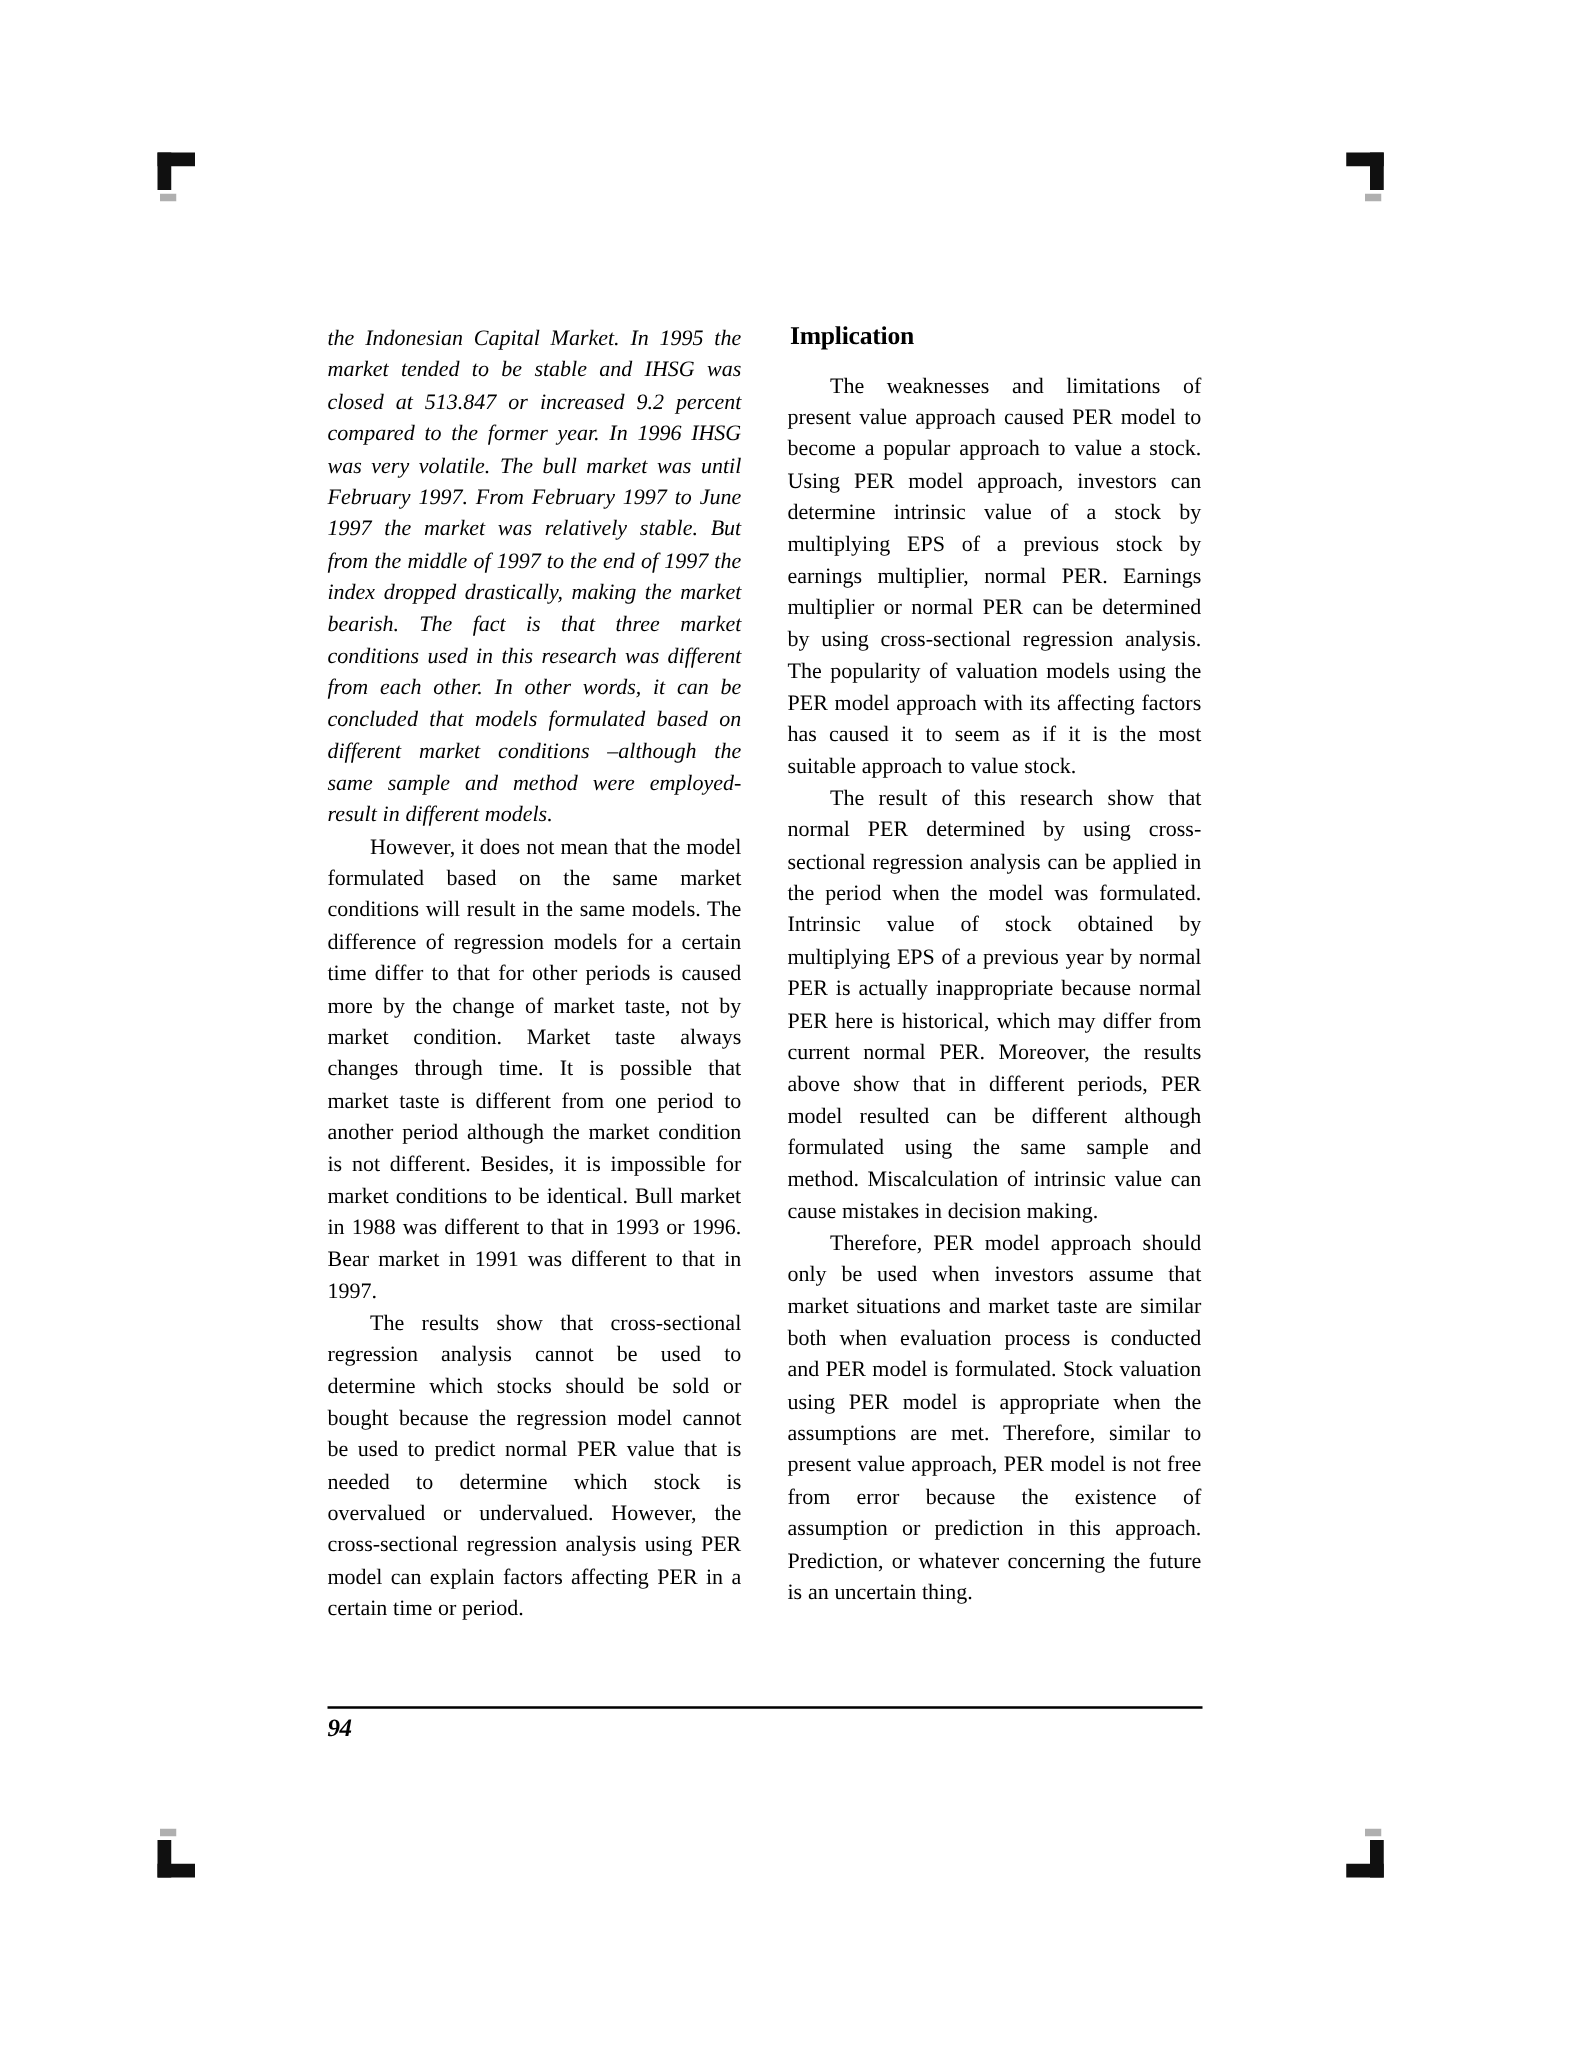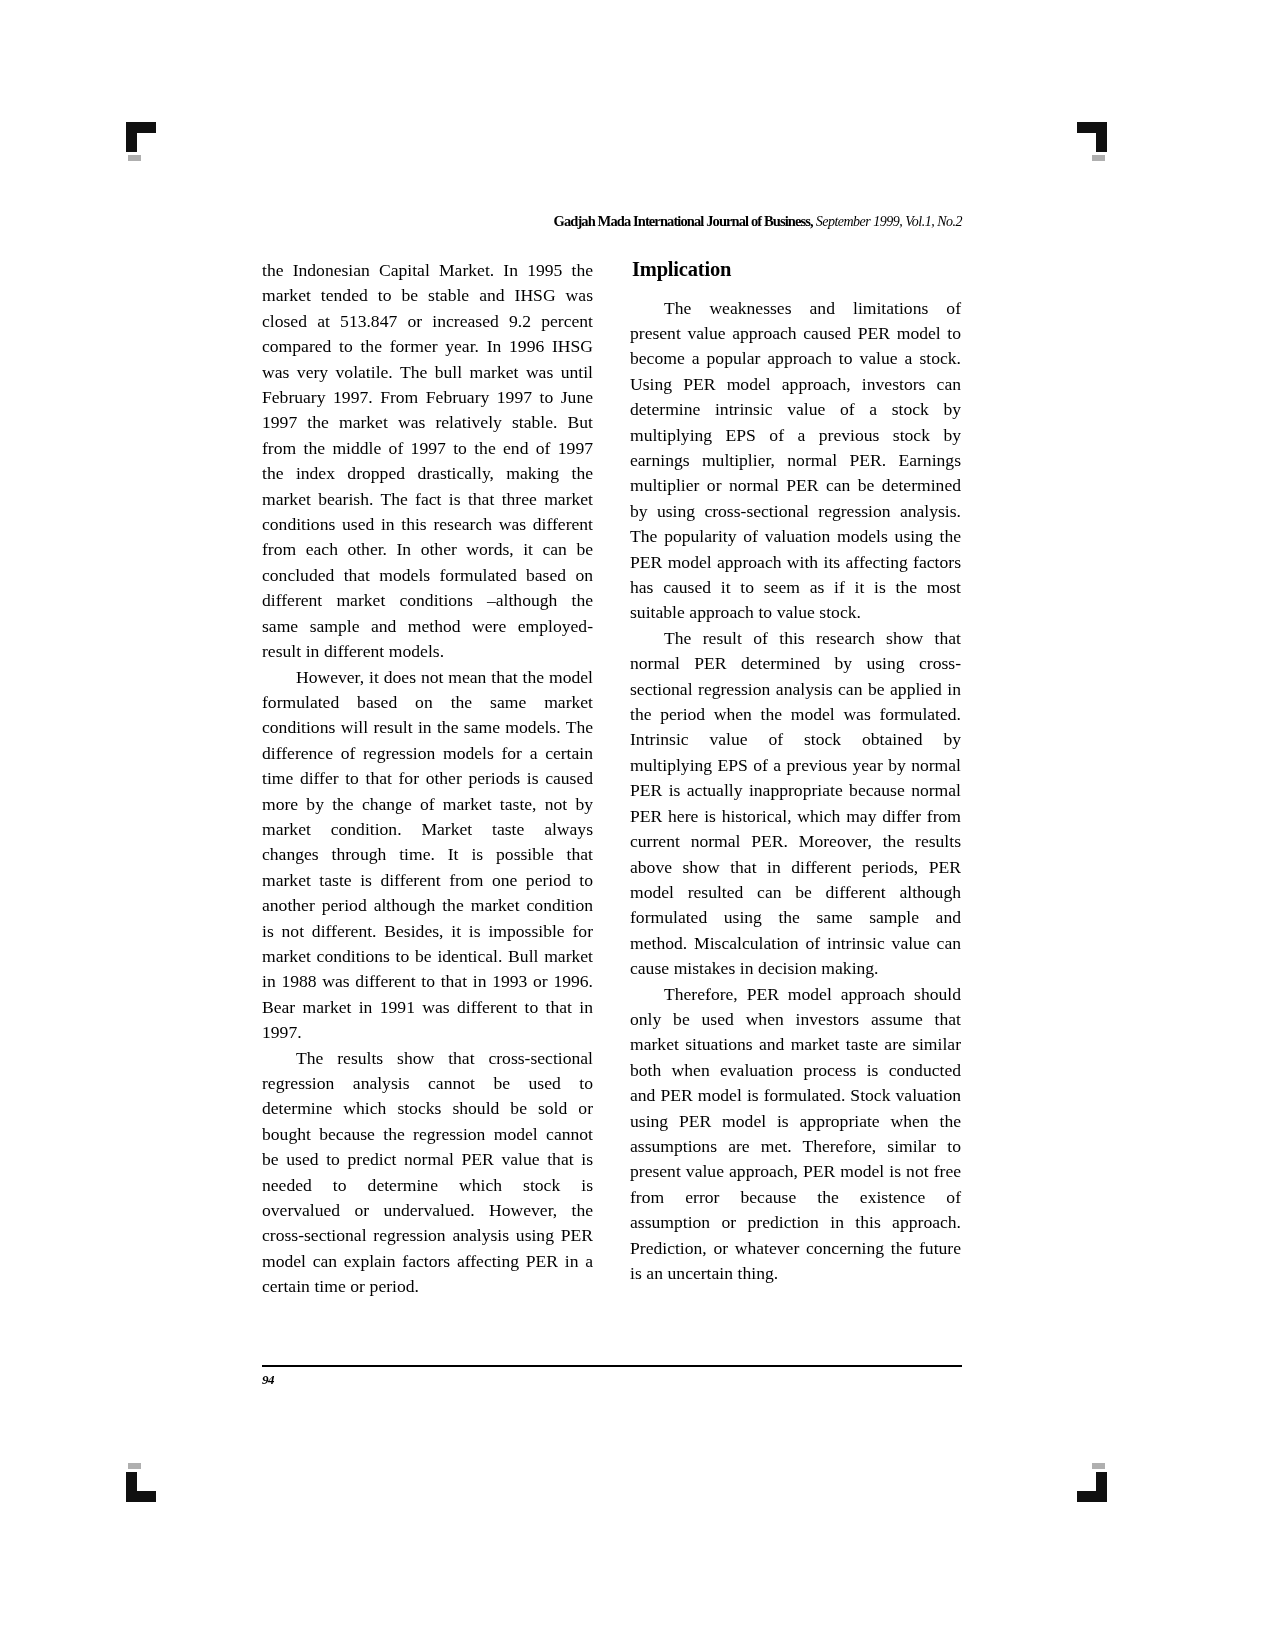--- a/index.html
+++ b/index.html
@@ -118,36 +118,36 @@
     margin: 0;
     padding: 0;
     font-size: 17.6px;
     line-height: 25.4px;
     text-align: justify;
     text-justify: inter-word;
     text-indent: 34px;
     hyphens: none;
     word-spacing: 0.2px;
   }
-  p.body-par.no-indent { text-indent: 0; }
+  p.body-par.no-indent { text-indent: 0; font-style: italic; }
 
   
   .footer-rule {
     position: absolute;
     left: 262px;
     top: 1365px;
     width: 700px;
     height: 2px;
     background: #000000;
   }
   .page-number {
     position: absolute;
     left: 262px;
     top: 1372px;
-    font-size: 13px;
+    font-size: 20px;
     font-style: italic;
     font-weight: bold;
     letter-spacing: -0.4px;
     text-align: right;
   }
 </style>
 </head>
 <body>
 
 <div class="page-sheet">
@@ -162,23 +162,20 @@
   </div>
   <div class="crop-mark crop-bl">
     <span class="arm-h"></span>
     <span class="arm-v"></span>
   </div>
   <div class="crop-mark crop-br">
     <span class="arm-h"></span>
     <span class="arm-v"></span>
   </div>
 
-  <div class="running-head">
-    <span class="rh-journal">Gadjah Mada International Journal of Business,</span><span class="rh-issue"> September 1999, Vol.1, No.2</span>
-  </div>
 
   <div class="columns">
 
     <div class="column">
       <p class="body-par no-indent">the Indonesian Capital Market. In 1995 the market tended to be stable and IHSG was closed at 513.847 or increased 9.2 percent compared to the former year. In 1996 IHSG was very volatile. The bull market was until February 1997. From February 1997 to June 1997 the market was relatively stable. But from the middle of 1997 to the end of 1997 the index dropped drastically, making the market bearish. The fact is that three market conditions used in this research was different from each other. In other words, it can be concluded that models formulated based on different market conditions –although the same sample and method were employed- result in different models.</p>
       <p class="body-par">However, it does not mean that the model formulated based on the same market conditions will result in the same models. The difference of regression models for a certain time differ to that for other periods is caused more by the change of market taste, not by market condition. Market taste always changes through time. It is possible that market taste is different from one period to another period although the market condition is not different. Besides, it is impossible for market conditions to be identical. Bull market in 1988 was different to that in 1993 or 1996. Bear market in 1991 was different to that in 1997.</p>
       <p class="body-par">The results show that cross-sectional regression analysis cannot be used to determine which stocks should be sold or bought because the regression model cannot be used to predict normal PER value that is needed to determine which stock is overvalued or undervalued. However, the cross-sectional regression analysis using PER model can explain factors affecting PER in a certain time or period.</p>
     </div>
 
     <div class="column">

